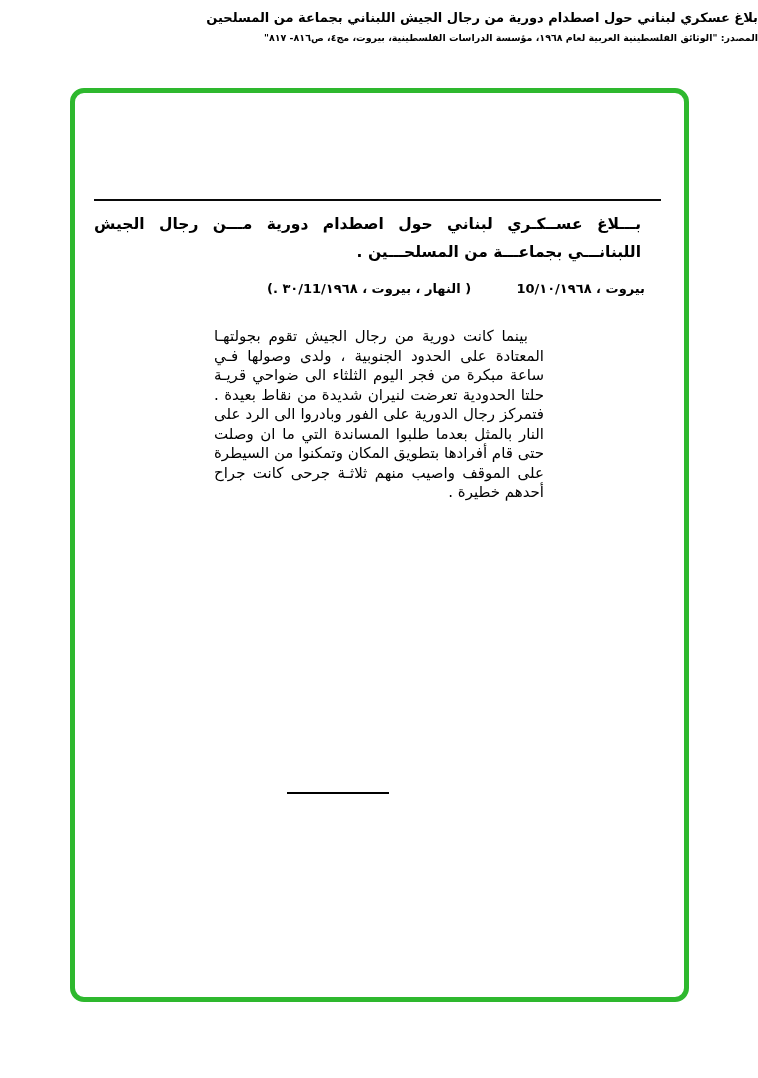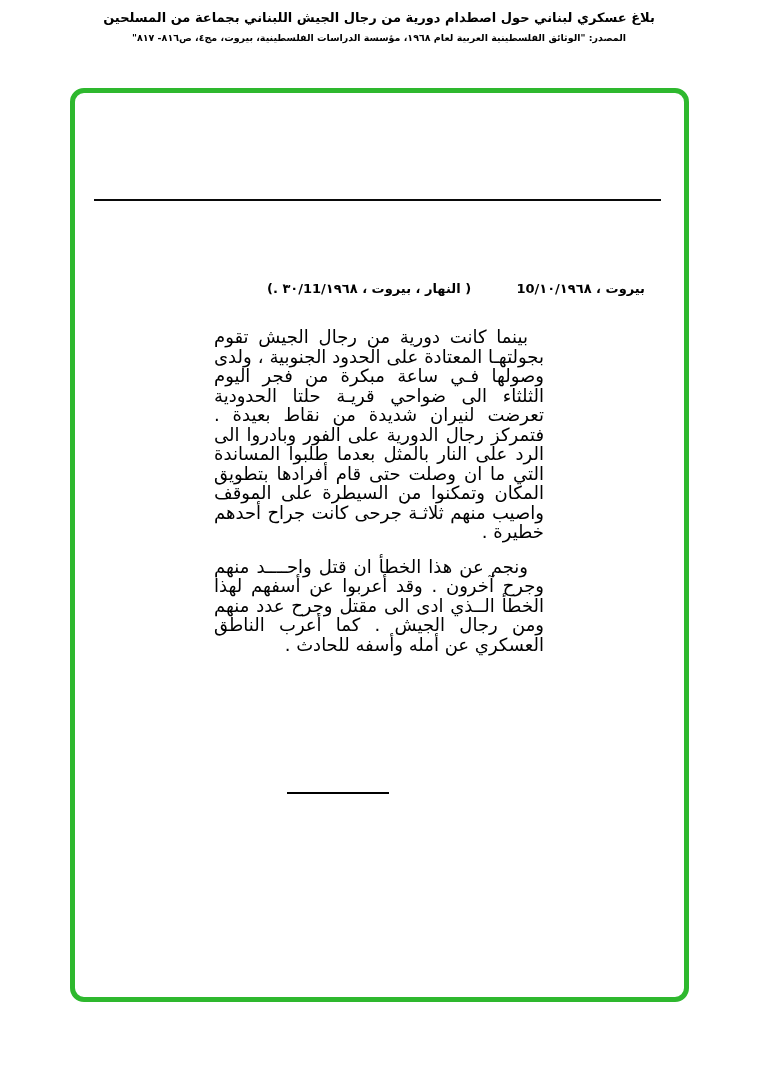--- a/index.html
+++ b/index.html
@@ -9,21 +9,20 @@
     background: #ffffff;
     font-family: "DejaVu Sans", sans-serif;
     color: #000000;
     overflow: hidden;
   }
 
   
   .top-header {
     position: absolute;
     top: 10px; left: 0; right: 0;
-    text-align: center;
     direction: rtl;
   }
   .header-title {
     font-size: 13px;
     font-weight: 700;
     letter-spacing: 0.2px;
   }
   .header-source {
     margin-top: 7px;
     font-size: 9.5px;
@@ -67,21 +66,21 @@
     font-size: 13px;
     font-weight: 700;
     white-space: nowrap;
   }
 
   .body-col {
     position: absolute;
     top: 234px; left: 139px; right: 140px;
     direction: rtl;
     text-align: justify;
-    font-size: 18px;
+    font-size: 15px;
     font-weight: 500;
     line-height: 19.5px;
   }
   .body-col p {
     text-indent: 16px;
     margin-bottom: 15px;
   }
 
   .end-rule {
     position: absolute;
@@ -98,28 +97,28 @@
 
   <header class="top-header">
     <div class="header-title">بلاغ عسكري لبناني حول اصطدام دورية من رجال الجيش اللبناني بجماعة من المسلحين</div>
     <div class="header-source">المصدر: "الوثائق الفلسطينية العربية لعام ١٩٦٨، مؤسسة الدراسات الفلسطينية، بيروت، مج٤، ص٨١٦- ٨١٧"</div>
   </header>
 
   <div class="frame" style="border-color: rgb(46, 184, 46);">
 
     <div class="title-rule"></div>
 
+    <h1 class="doc-title">بـــلاغ عســكـري لبناني حول اصطدام دورية مـــن رجال الجيش اللبنانـــي بجماعـــة من المسلحـــين .</h1>
 
     <div class="dateline">
       <span class="date-right">بيروت ، 10/١٠/١٩٦٨</span>
       <span class="date-left">( النهار ، بيروت ، ٣٠/11/١٩٦٨ .)</span>
     </div>
 
     <div class="body-col">
       <p>بينما كانت دورية من رجال الجيش تقوم بجولتهـا المعتادة على الحدود الجنوبية ، ولدى وصولها فـي ساعة مبكرة من فجر اليوم الثلثاء الى ضواحي قريـة حلتا الحدودية تعرضت لنيران شديدة من نقاط بعيدة . فتمركز رجال الدورية على الفور وبادروا الى الرد على النار بالمثل بعدما طلبوا المساندة التي ما ان وصلت حتى قام أفرادها بتطويق المكان وتمكنوا من السيطرة على الموقف واصيب منهم ثلاثـة جرحى كانت جراح أحدهم خطيرة .</p>
-      <p>ونجم عن هذا الخطأ ان قتل واحــــد منهم وجرح آخرون . وقد أعربوا عن أسفهم لهذا الخطأ الــذي ادى الى مقتل وجرح عدد منهم ومن رجال الجيش . كما أعرب الناطق العسكري عن أمله وأسفه للحادث .</p>
     </div>
 
     <div class="end-rule"></div>
 
   </div>
 
 </div>
 
 </body></html>

